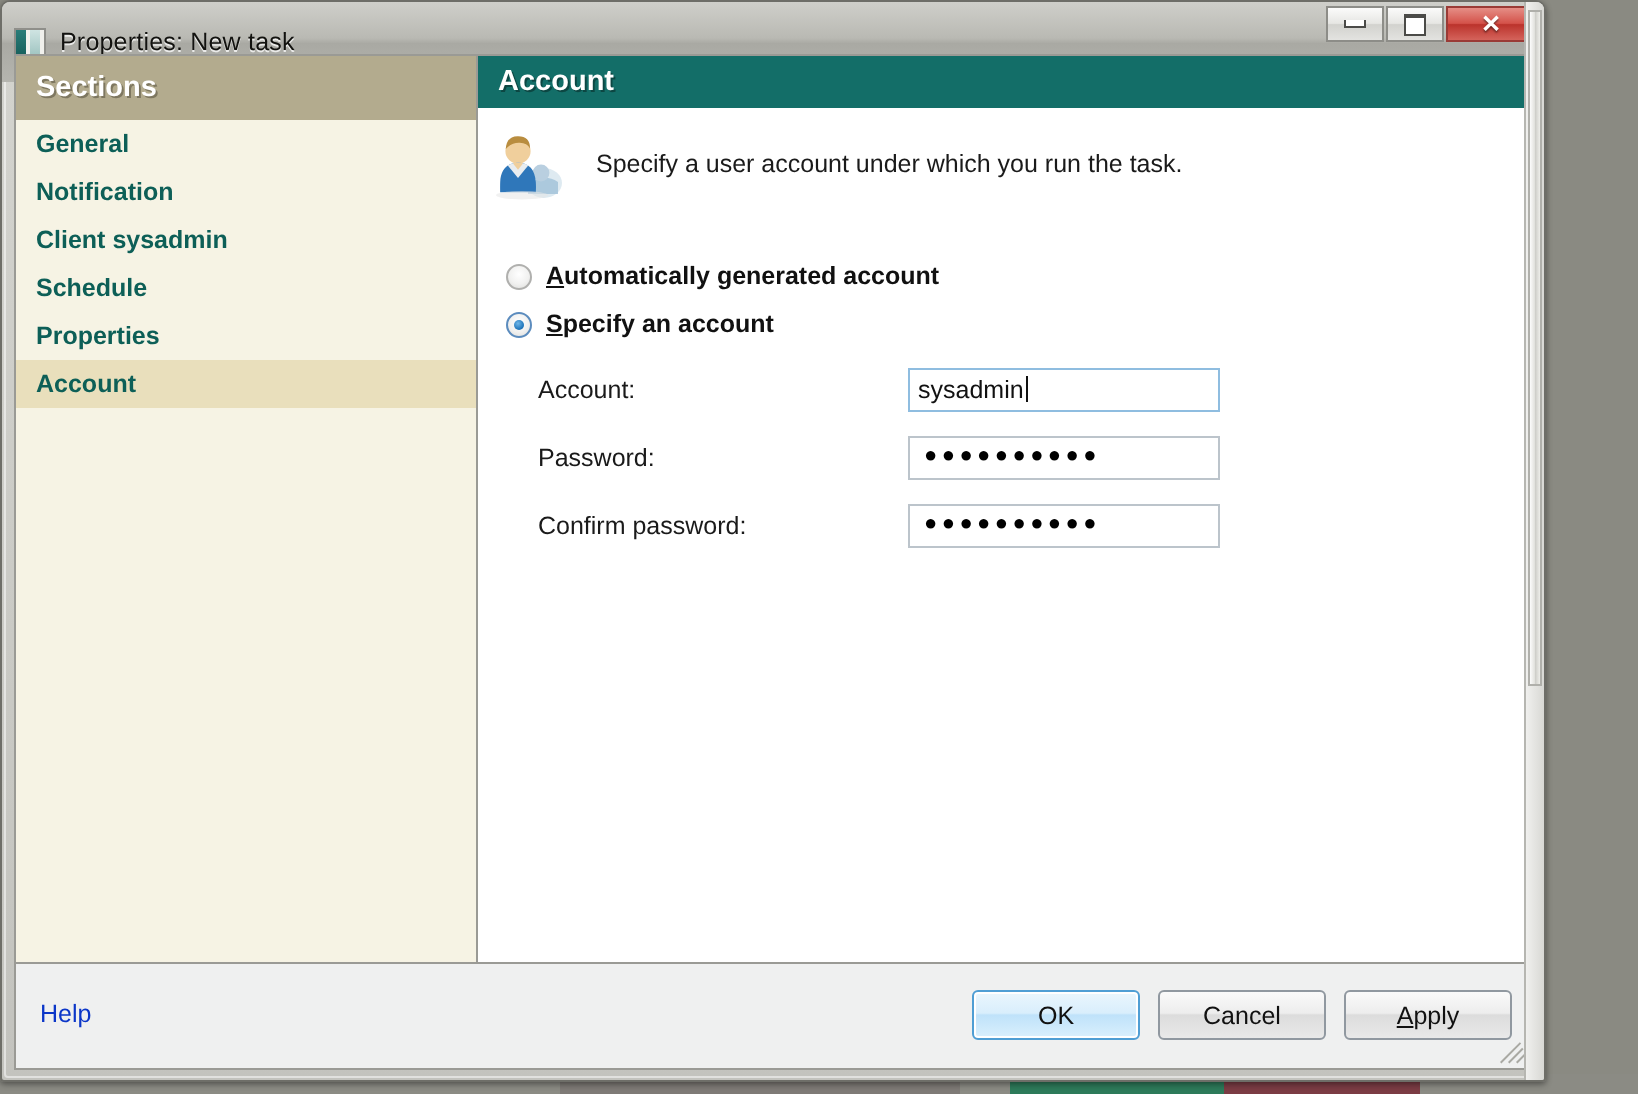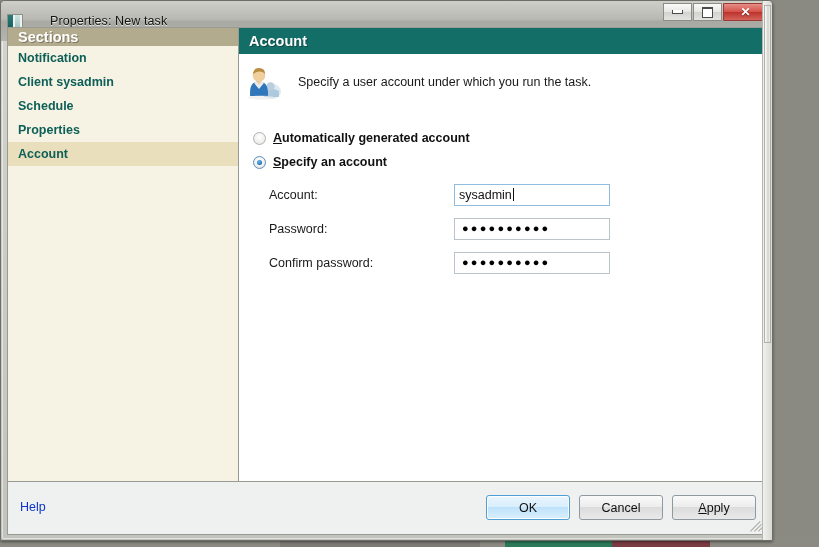--- a/index.html
+++ b/index.html
@@ -41,21 +41,21 @@
     border: 1px solid rgba(255,255,255,.5);
     border-radius: 4px 4px 2px 2px;
     pointer-events: none;
   }
 
   
   .titlebar {
     position: absolute; left: 0; top: 0;
     width: 100%; height: 40px;
     background: linear-gradient(to bottom, #cfcfca 0%, #b9b9b3 45%, #a9a9a3 52%, #b5b5af 100%);
-    display: flex; align-items: center; gap: 20px;
+    display: flex; align-items: center;
   }
   .title-icon {
     width: 16px; height: 15px; margin-left: 6px; margin-right: 7px;
     border: 1px solid #8f8f8a; background: #f0f0ec;
     display: flex; align-items: stretch; box-sizing: border-box;
   }
   .title-icon i { display: block; }
   .ti-a { width: 5px; background: linear-gradient(#2a7d79, #17605c); }
   .ti-b { width: 2px; background: #f2f2ee; }
   .ti-c { width: 5px; background: linear-gradient(#cfe4e2, #9fc4c1); }
@@ -95,21 +95,21 @@
 
   
   .sidebar {
     position: absolute; left: 0; top: 0;
     width: 231px; height: 100%;
     background: #f6f3e4;
     border-right: 1px solid #9a9a95;
     box-sizing: border-box;
   }
   .sidebar-head {
-    height: 18px; background: #b3ab8e;
+    height: 32px; background: #b3ab8e;
     display: flex; align-items: center; padding-left: 10px;
     box-sizing: border-box;
   }
   .sidebar-head span {
     color: #ffffff; font-size: 14.5px; font-weight: bold;
     text-shadow: 1px 1px 0 rgba(90,85,65,.6);
   }
   .side-item {
     height: 24px; display: flex; align-items: center;
     padding-left: 10px; box-sizing: border-box;
@@ -249,20 +249,23 @@
     </div>
   </div>
 
   <div class="client">
 
     <div class="panes">
 
       <div class="sidebar">
         <div class="sidebar-head">
           <span>Sections</span>
+        </div>
+        <div class="side-item">
+          <span>General</span>
         </div>
         <div class="side-item">
           <span>Notification</span>
         </div>
         <div class="side-item">
           <span>Client sysadmin</span>
         </div>
         <div class="side-item">
           <span>Schedule</span>
         </div>

